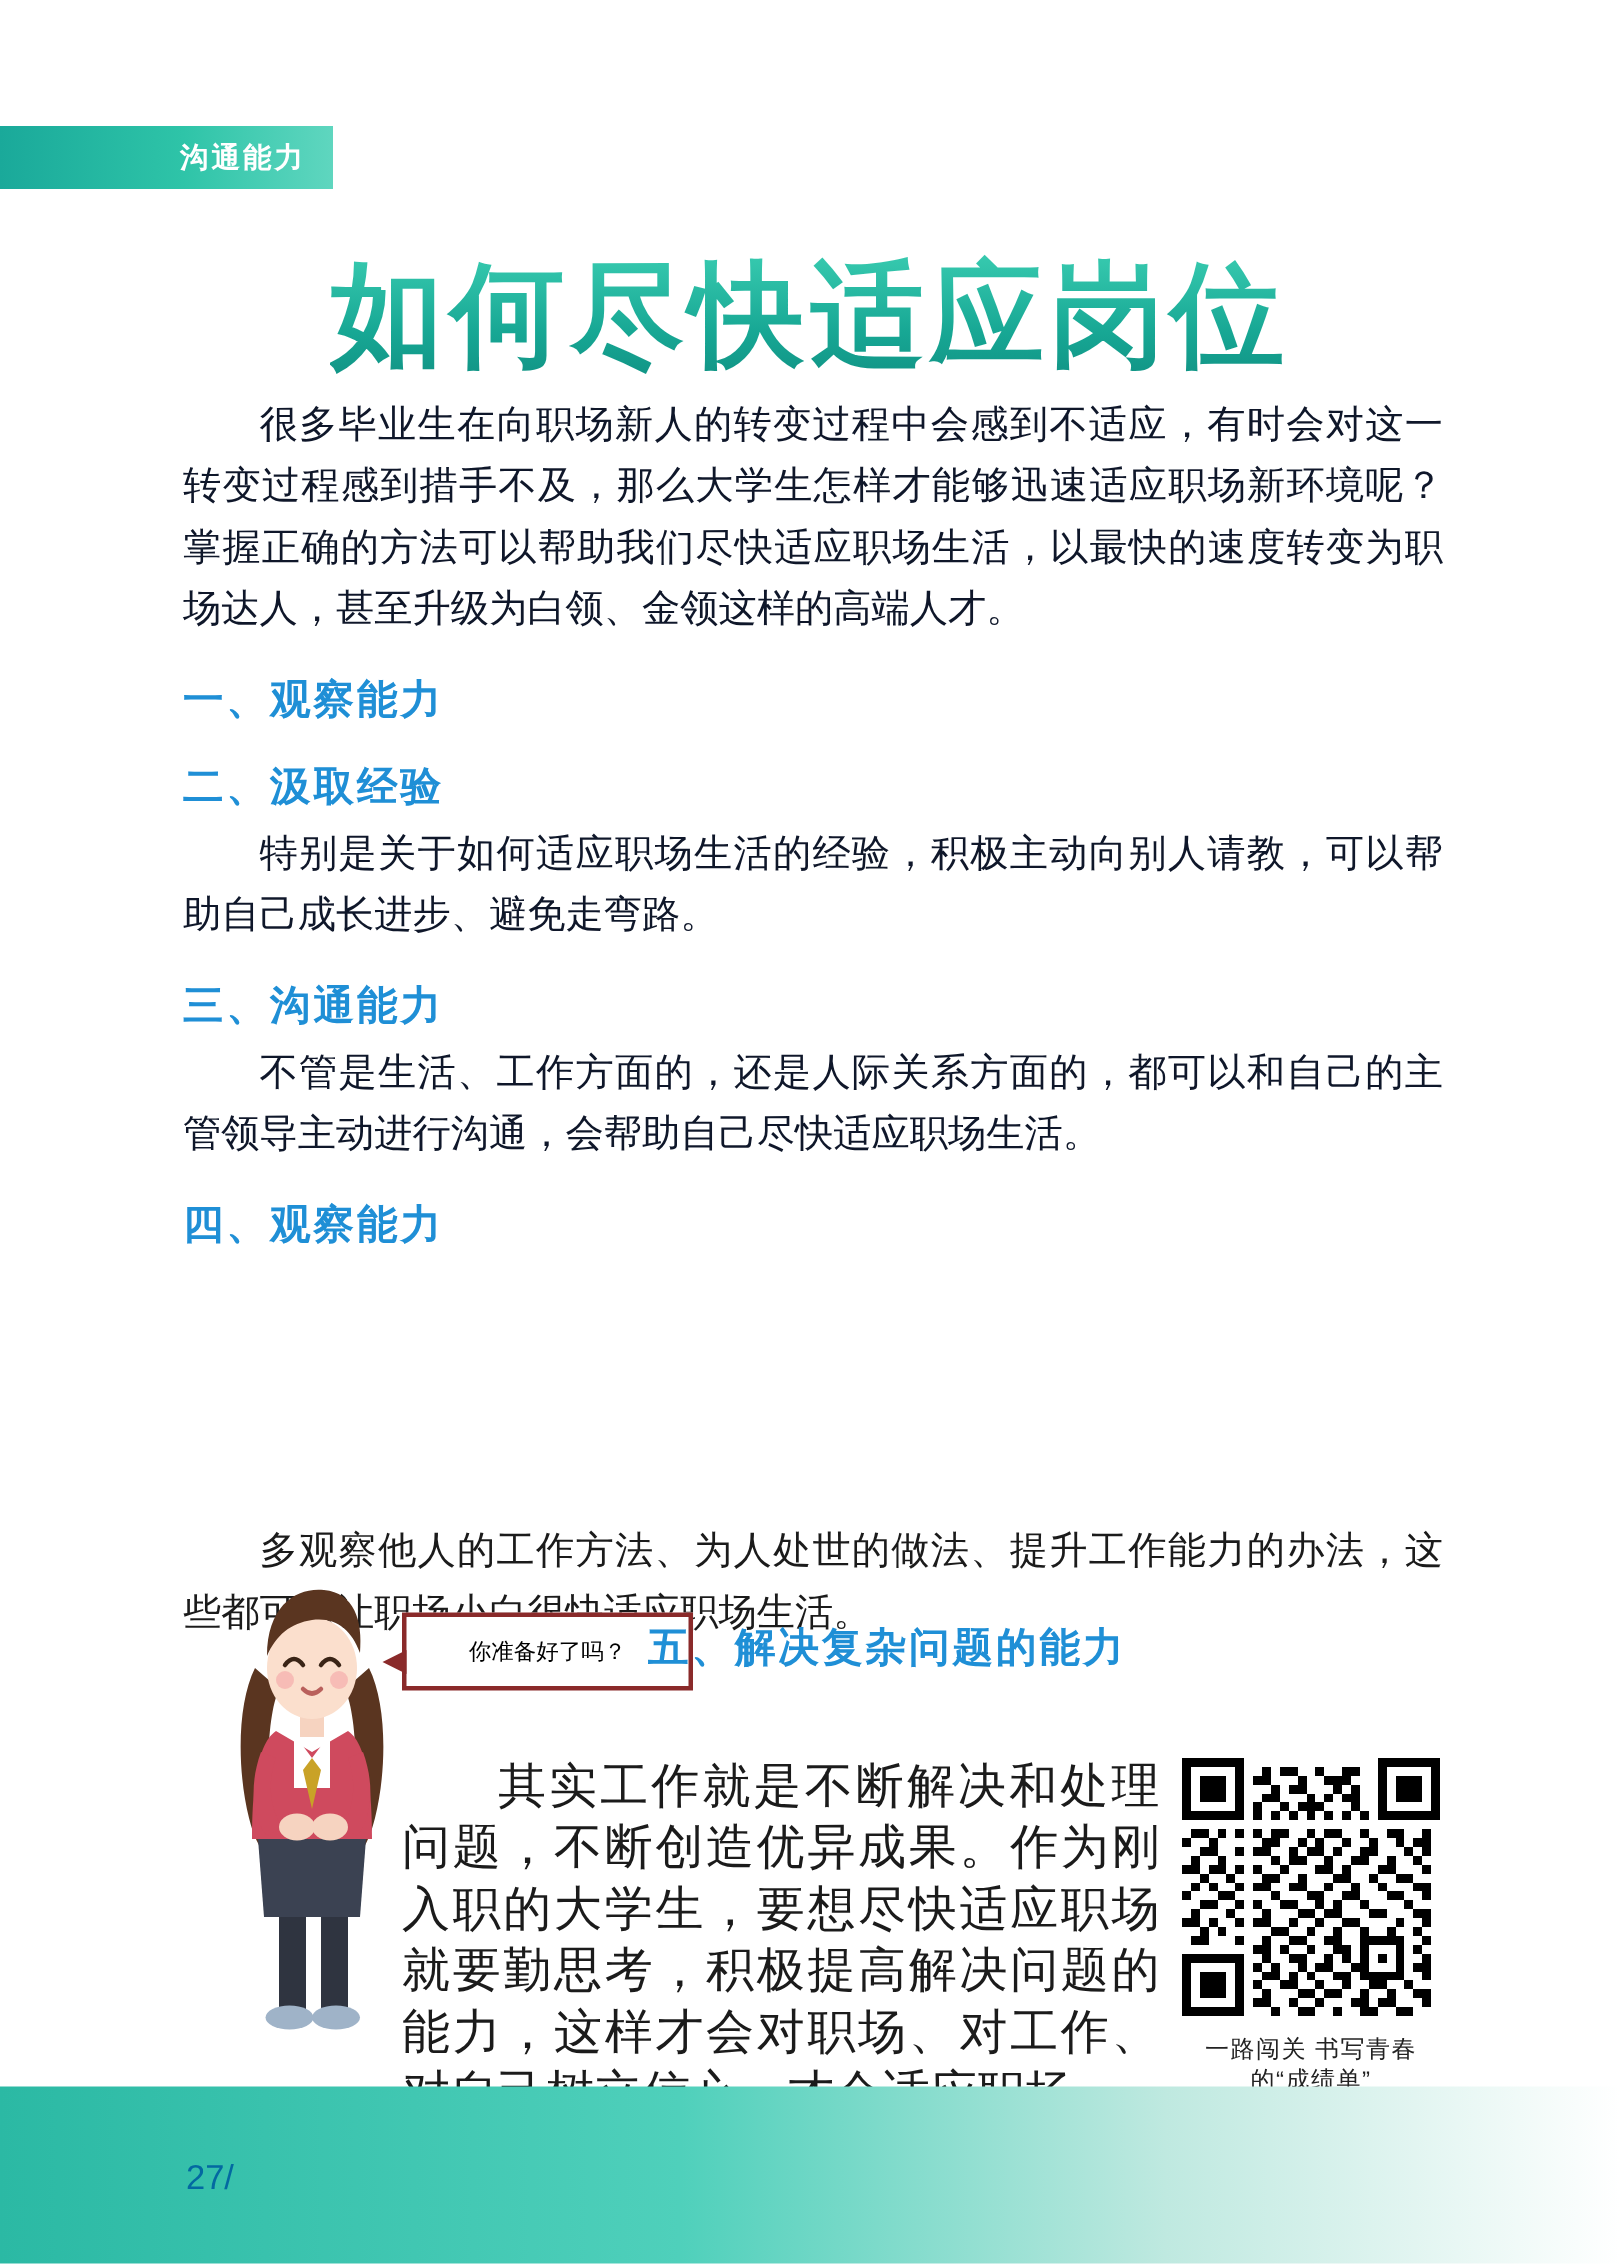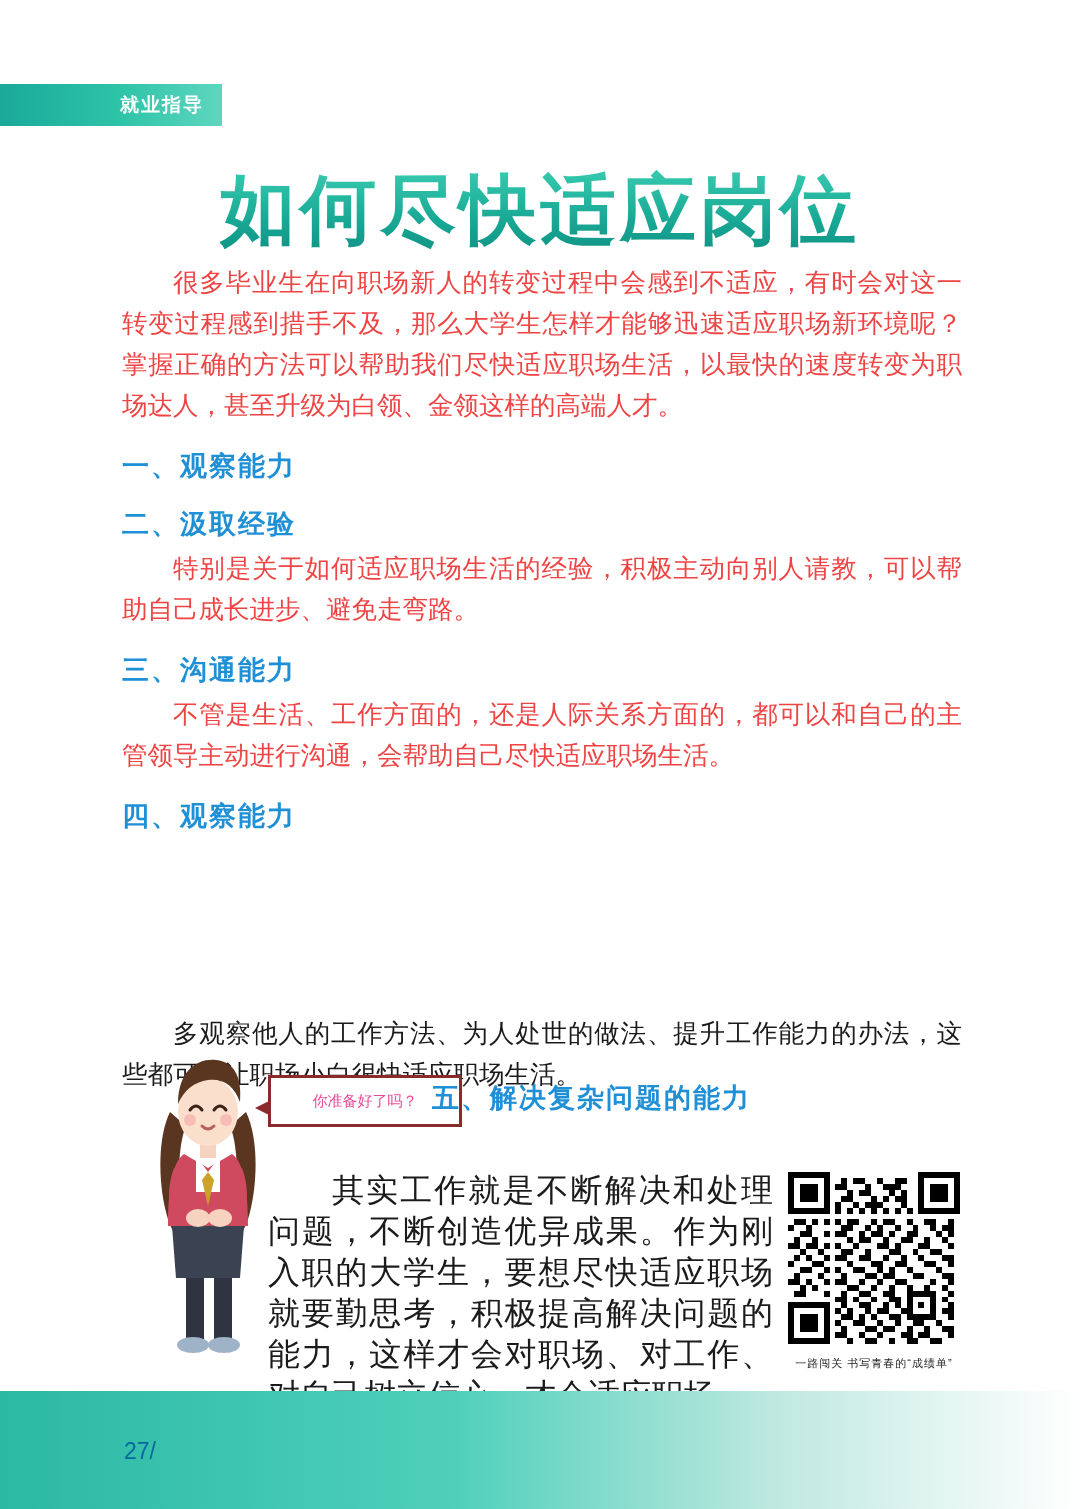--- a/index.html
+++ b/index.html
@@ -66,21 +66,21 @@
   .content {
     position: absolute;
     top: 262px;
     left: 122px;
     width: 840px;
   }
   p.para {
     margin: 0 0 6px 0;
     font-size: 25.5px;
     line-height: 41px;
-    color: #ef4444;
+    color: #0f172a;
     text-indent: 2em;
     text-align: justify;
     font-family: "Liberation Serif", serif;
   }
   h2.sec {
     margin: 22px 0 6px 0;
     font-size: 27px;
     color: #1f8fd6;
     font-weight: bold;
     font-family: "Liberation Sans", sans-serif;
@@ -119,21 +119,21 @@
     width: 188px;
     height: 46px;
     border: 3px solid #8a2a2a;
     background: #ffffff;
     display: flex;
     align-items: center;
     justify-content: center;
   }
   .speech span {
     font-size: 15px;
-    color: #ec4899;
+    color: #000000;
     font-family: "Liberation Sans", sans-serif;
   }
   .speech::after {
     content: "";
     position: absolute;
     left: -16px;
     bottom: 8px;
     width: 0; height: 0;
     border-top: 8px solid transparent;
     border-bottom: 8px solid transparent;
@@ -173,21 +173,21 @@
     text-align: center;
   }
   .qr {
     width: 172px;
     height: 172px;
     background: #ffffff;
     display: block;
   }
   .qr-caption {
     margin-top: 12px;
-    font-size: 11px;
+    font-size: 16px;
     color: #222;
     letter-spacing: 1px;
     font-family: "Liberation Sans", sans-serif;
   }
 
   
   .footer {
     position: absolute;
     left: 0;
     bottom: 0;
@@ -201,21 +201,21 @@
     bottom: 44px;
     color: #0369a1;
     font-size: 23px;
     font-family: "Liberation Sans", sans-serif;
   }
 </style>
 </head>
 <body>
 
 <div class="cat-tab">
-  <span>就业指导</span>
+  <span>沟通能力</span>
 </div>
 
 <div class="title-wrap">
   <div class="main-title">如何尽快适应岗位</div>
 </div>
 
 <div class="content">
 
   <p class="para">很多毕业生在向职场新人的转变过程中会感到不适应，有时会对这一转变过程感到措手不及，那么大学生怎样才能够迅速适应职场新环境呢？掌握正确的方法可以帮助我们尽快适应职场生活，以最快的速度转变为职场达人，甚至升级为白领、金领这样的高端人才。</p>
 

